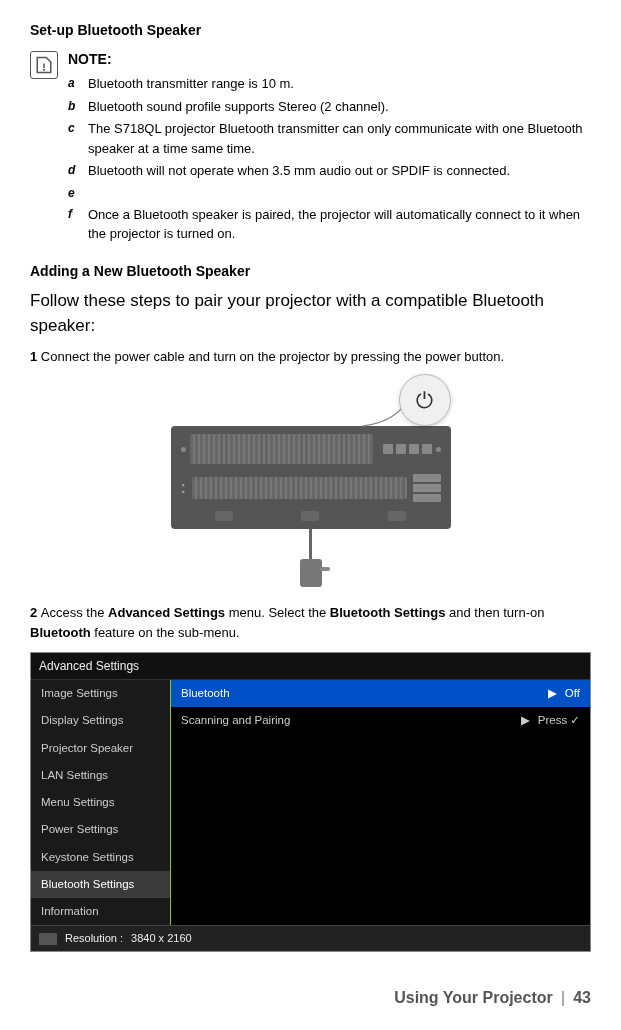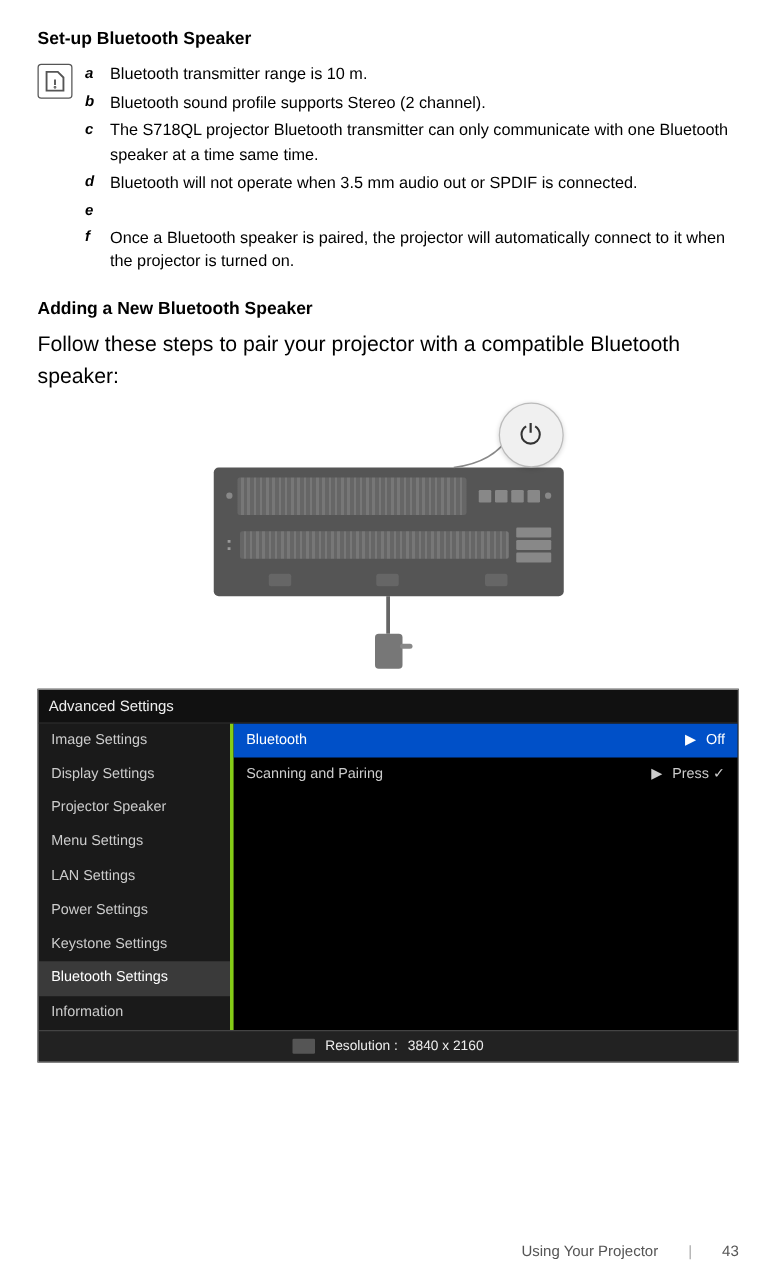--- a/index.html
+++ b/index.html
@@ -246,23 +246,23 @@
       font-size: 12px;
       border-bottom: 1px solid #333;
     }
 
     .osd-body {
       display: flex;
     }
 
     .osd-sidebar {
       background: #1a1a1a;
-      width: 156px;
+      width: 140px;
       flex-shrink: 0;
-      border-right: 3px solid #84cc16;
+      border-right: 1px solid #84cc16;
     }
 
     .osd-sidebar-item {
       padding: 5px 10px;
       font-size: 11.5px;
       color: #ccc;
       cursor: pointer;
     }
 
     .osd-sidebar-item.active-section {
@@ -306,45 +306,45 @@
 
     .osd-resolution-bar {
       background: #222;
       border-top: 1px solid #444;
       padding: 4px 8px;
       font-size: 11px;
       color: #eee;
       display: flex;
       align-items: center;
       gap: 8px;
-      justify-content: center;
     }
 
     .res-icon {
       width: 18px;
       height: 12px;
       background: #555;
       border-radius: 1px;
     }
 
     .step2-intro {
       font-size: 13px;
       margin-bottom: 8px;
     }
 
     
     .page-footer {
       position: absolute;
       bottom: 20px;
       right: 30px;
-      font-size: 12px;
+      font-size: 16px;
       color: #555;
       display: flex;
       align-items: center;
-      gap: 24px;
+      gap: 8px;
+      font-weight: bold;
     }
 
     .footer-divider {
       color: #aaa;
     }
 
     
     .diagram-wrapper {
       position: relative;
       display: flex;
@@ -394,20 +394,21 @@
 <div class="note-box">
   <div class="note-icon">
     <svg viewBox="0 0 24 24" fill="none" stroke="#555" stroke-width="2">
       <path d="M9 2H15L21 8V22H3V2H9Z"></path>
       <line x1="12" y1="10" x2="12" y2="16"></line>
       <circle cx="12" cy="18.5" r="0.5" fill="#555"></circle>
 
     </svg>
   </div>
   <div class="note-content">
+    <div class="note-label">NOTE:</div>
     <ul class="note-list" id="note-list">
         <li>
           <span class="letter">a</span>
           <span>Bluetooth transmitter range is 10 m.</span>
         </li>
         <li>
           <span class="letter">b</span>
           <span>Bluetooth sound profile supports Stereo (2 channel).</span>
         </li>
         <li>
@@ -427,20 +428,24 @@
         </li>
       </ul>
   </div>
 </div>
 
 <div class="section-title">Adding a New Bluetooth Speaker</div>
 
 <div class="intro-text">Follow these steps to pair your projector with a compatible Bluetooth speaker:</div>
 
 <div class="step">
+  <div class="step-text">
+    <span class="step-num">1 </span>
+    <span>Connect the power cable and turn on the projector by pressing the power button.</span>
+  </div>
 
   <div class="diagram-wrapper">
 
     <div class="bubble-row">
       <svg class="connector-line-svg" viewBox="0 0 280 60" xmlns="http://www.w3.org/2000/svg">
 
         <path d="M 254 26 Q 240 55 200 60" stroke="#888" stroke-width="1.5" fill="none"></path>
       </svg>
       <div class="power-btn-circle">
 
@@ -480,32 +485,36 @@
     </div>
 
     <div class="cable-connector">
       <div class="cable-line"></div>
       <div class="cable-plug"></div>
     </div>
   </div>
 </div>
 
 <div class="step">
+  <p class="step2-intro">
+    <span class="step-num">2 </span>
+    <span>Access the </span><strong>Advanced Settings</strong><span> menu. Select the </span><strong>Bluetooth Settings</strong><span> and then turn-on </span><strong>Bluetooth</strong><span> feature on the sub-menu.</span>
+  </p>
 
   <div class="osd-container">
     <div class="osd-title-bar">
       <span>Advanced Settings</span>
     </div>
     <div class="osd-body">
       <div class="osd-sidebar" id="osd-sidebar">
           <div class="osd-sidebar-item">Image Settings</div>
           <div class="osd-sidebar-item">Display Settings</div>
           <div class="osd-sidebar-item">Projector Speaker</div>
+          <div class="osd-sidebar-item">LAN Settings</div>
           <div class="osd-sidebar-item">Menu Settings</div>
-          <div class="osd-sidebar-item">LAN Settings</div>
           <div class="osd-sidebar-item">Power Settings</div>
           <div class="osd-sidebar-item">Keystone Settings</div>
           <div class="osd-sidebar-item active-section">Bluetooth Settings</div>
           <div class="osd-sidebar-item">Information</div>
         </div>
       <div class="osd-main" id="osd-main">
           <div class="osd-main-item highlighted">
             <span class="item-label">Bluetooth</span>
             <span class="arrow">▶</span>
             <span class="value">Off</span>

